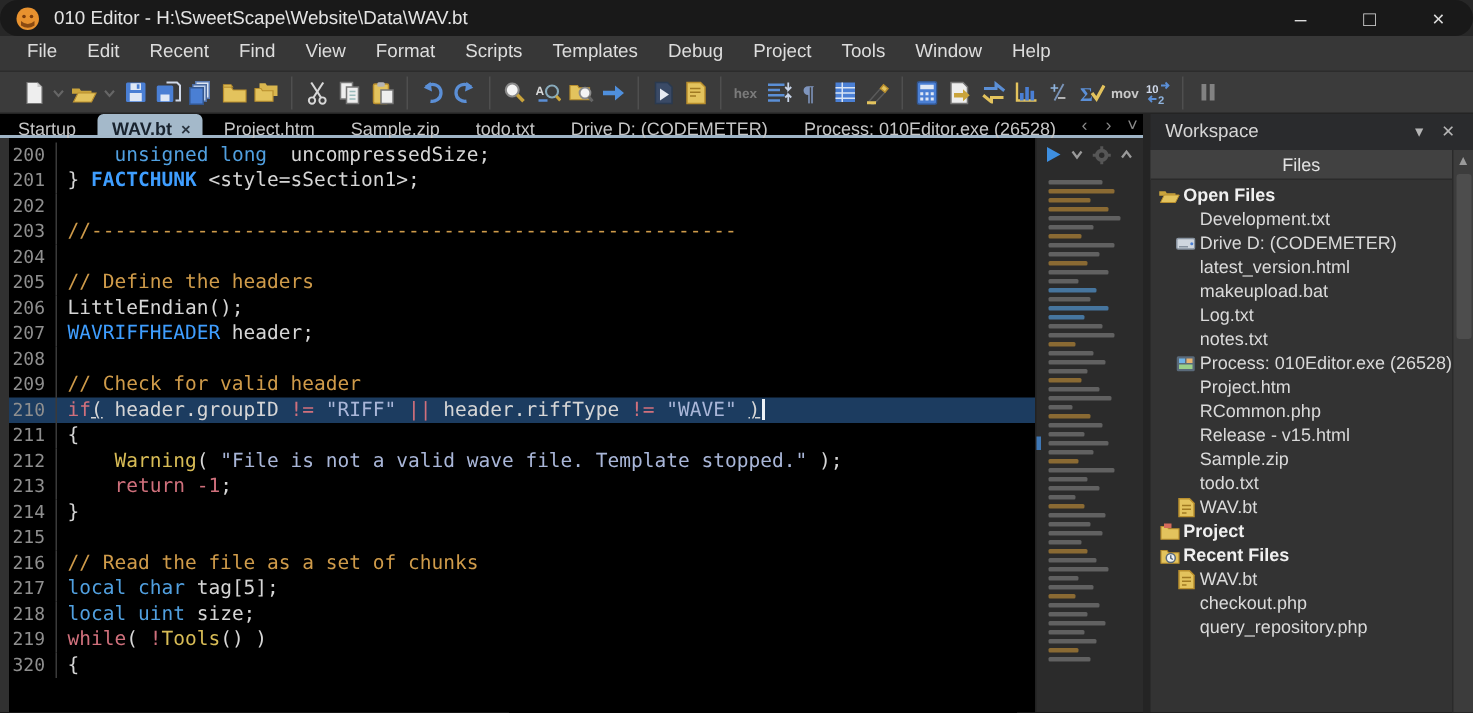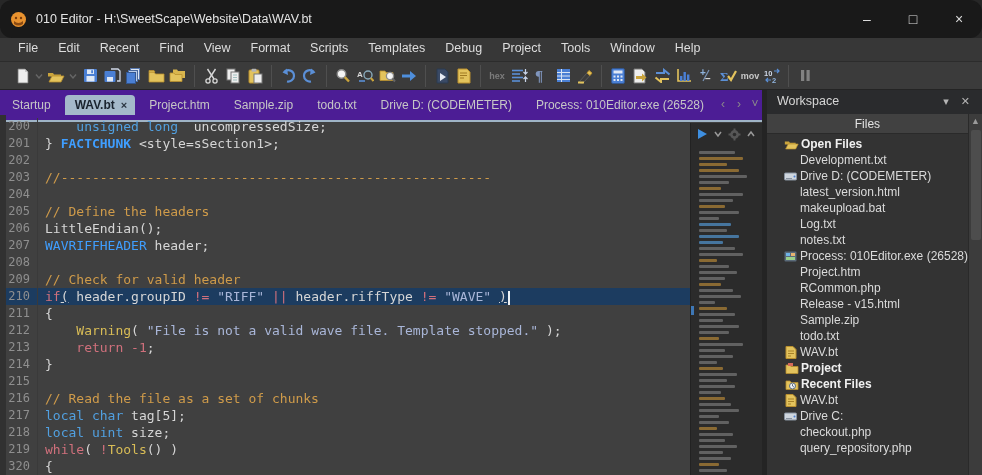--- a/index.html
+++ b/index.html
@@ -1,21 +1,21 @@
 <!DOCTYPE html>
 <html><head>
 <meta charset="utf-8">
 <style>
   * { margin:0; padding:0; box-sizing:border-box; }
   html,body { width:982px; height:475px; overflow:hidden; background:#272727;
     font-family:"Liberation Sans", sans-serif; -webkit-font-smoothing:antialiased; }
   .app { width:982px; height:475px; display:flex; flex-direction:column; }
 
   
-  .titlebar { height:38px; background:#191919; display:flex; align-items:center; color:#e4e4e4; font-size:12.5px; flex:0 0 auto;border-radius:12px; }
+  .titlebar { height:24px; background:#191919; display:flex; align-items:center; color:#e4e4e4; font-size:12.5px; flex:0 0 auto;border-radius:12px; }
   .appicon { width:17px; height:17px; margin:0 9px 0 10px; flex:0 0 auto; }
   .win-controls { margin-left:auto; display:flex; height:100%; }
   .win-btn { width:46px; height:100%; display:flex; align-items:center; justify-content:center; color:#dcdcdc; font-size:14px; }
 
   
   .menubar { height:24px; background:#373737; display:flex; align-items:flex-start; padding-left:8px; border-bottom:1px solid #2c2c2c; flex:0 0 auto; }
   .menu-item { color:#dddddd; font-size:12.5px; padding:3px 10px; }
 
   
   .toolbar { height:28px; background:#3b3b3b; display:flex; align-items:center; padding:0 6px; border-bottom:1px solid #242424; flex:0 0 auto; }
@@ -27,34 +27,34 @@
   .ticon.dim { opacity:.45; }
   .ticon.narrow { width:12px; }
 
   
   .main { flex:1; display:flex; min-height:0; }
   .left-col { width:762px; display:flex; flex-direction:column; min-height:0; }
   .splitter { width:6px; background:#242424; }
   .ws-col { flex:1; display:flex; flex-direction:column; min-height:0; }
 
   
-  .tabstrip { height:32px; background:#4c1d95; display:flex; align-items:center; border-bottom:2px solid #9fb4c6; flex:0 0 auto; }
+  .tabstrip { height:16px; background:#000000; display:flex; align-items:flex-start; border-bottom:2px solid #9fb4c6; flex:0 0 auto; }
   .tab { padding:3px 12px 3px 12px; font-size:12px; color:#c6c6c6; white-space:nowrap; }
   .tab.active { background:#a4b9ca; color:#19232e; font-weight:bold; border-radius:4px 4px 0 0; margin:0 2px; padding:3px 8px 3px 10px; }
   .tab .tclose { margin-left:6px; font-weight:bold; color:#2a3540; font-size:11px; }
   .tabnav { margin-left:auto; display:flex; align-items:center; gap:2px; padding:0 4px 2px 0; }
   .tabnav span { color:#8a8a8a; font-size:12px; width:14px; text-align:center; }
 
   
   .ws-header { height:24px; background:#2a2b2d; display:flex; align-items:center; padding:0 6px 0 10px; font-size:12.5px; color:#d6d6d6; border-bottom:2px solid #2a2b2d; flex:0 0 auto; }
   .ws-header .spacer { flex:1; }
   .ws-hicon { color:#b5b5b5; font-size:11px; padding:0 6px; }
 
   
-  .editor-wrap { flex:1; display:flex; min-height:0; background:#404040;align-items:flex-end; }
+  .editor-wrap { flex:1; display:flex; min-height:0; background:#000000; }
   .editor { flex:1; position:relative; overflow:hidden; font-family:"DejaVu Sans Mono", monospace; font-size:13px; padding-top:3px; }
   .editor::before { content:""; position:absolute; left:0; top:0; bottom:0; width:6px; background:#313131; }
   .line { height:17px; line-height:17px; display:flex; white-space:pre; }
   .line .ln { width:38px; flex:0 0 auto; text-align:right; padding-right:7px; color:#8f8f8f; font-size:12px; border-right:1px solid #3a3a3a; }
   .line .code { padding-left:7px; color:#d6d6d6; }
   .line.cur { background:#1c3c60; }
   .s-kw { color:#51a0e0; }
   .s-td { color:#3f9eff; }
   .s-b { font-weight:bold; }
   .s-ctrl { color:#d0707c; }
@@ -77,21 +77,21 @@
   .mm-marker { position:absolute; left:0; width:3px; height:9px; background:#3e77b5; }
 
   
   .ws-body { flex:1; display:flex; min-height:0; background:#333333; }
   .ws-inner { flex:1; display:flex; flex-direction:column; min-width:0; }
   .files-header { height:20px; background:#414141; border-bottom:1px solid #2a2a2a; color:#e2e2e2; font-size:12px; display:flex; align-items:center; justify-content:center; flex:0 0 auto; }
   .tree { flex:1; overflow:hidden; padding-top:2px; }
   .trow { height:16px; display:flex; align-items:center; font-size:12px; color:#dadada; white-space:nowrap; }
   .trow.bold { font-weight:bold; color:#f0f0f0; }
   .trow .ticonslot { width:18px; flex:0 0 auto; display:flex; align-items:center; justify-content:center; }
-  .trow.lvl0 { padding-left:16px; }
+  .trow.lvl0 { padding-left:4px; }
   .trow.lvl1 { padding-left:15px; }
   .ws-scroll { width:14px; flex:0 0 auto; background:#3c3c3c; border-left:1px solid #2a2a2a; display:flex; flex-direction:column; align-items:center; }
   .ws-scroll .arrow { height:14px; color:#9a9a9a; font-size:9px; line-height:14px; }
   .ws-scroll .thumb { width:10px; height:110px; background:#4d4d4d; border-radius:2px; margin-top:2px; }
 </style>
 </head>
 <body>
 
 <div class="app">
 
@@ -638,30 +638,20 @@
                     <g stroke="#a07a22" stroke-width=".9">
                       <line x1="3" y1="5" x2="9" y2="5"></line>
                       <line x1="3" y1="7.5" x2="9" y2="7.5"></line>
                       <line x1="3" y1="10" x2="6" y2="10"></line>
                     </g>
                   </svg>
                 </span>
                 <span>WAV.bt</span>
               </div>
               <div class="trow lvl1">
-                <span class="ticonslot">
-                  <svg width="13" height="11" viewBox="0 0 13 11">
-                    <rect x="0.5" y="2" width="12" height="7" rx="1" fill="#cfd6de" stroke="#8893a0"></rect>
-                    <circle cx="10.5" cy="5.5" r="1" fill="#4a7fd4"></circle>
-                    <rect x="2" y="7" width="6" height="1" fill="#8893a0"></rect>
-                  </svg>
-                </span>
-                <span>Drive C:</span>
-              </div>
-              <div class="trow lvl1">
                 <span class="ticonslot"></span>
                 <span>checkout.php</span>
               </div>
               <div class="trow lvl1">
                 <span class="ticonslot"></span>
                 <span>query_repository.php</span>
               </div>
             </div>
         </div>
         <div class="ws-scroll">

